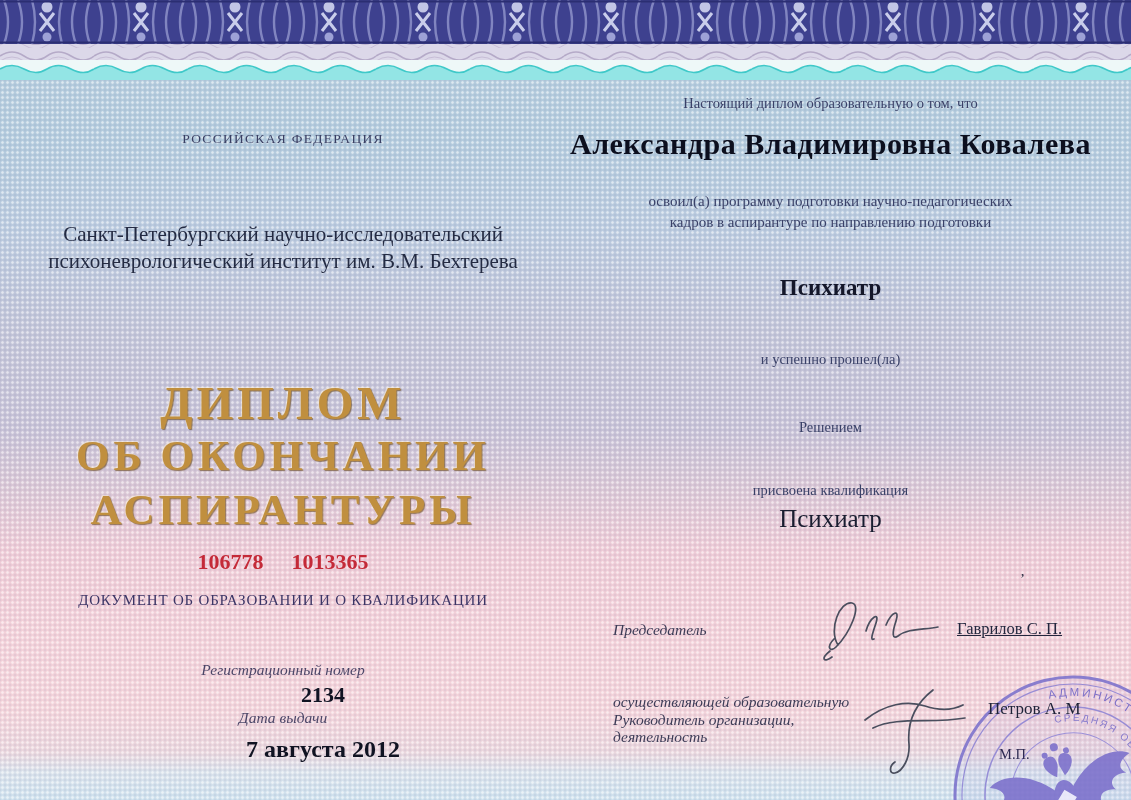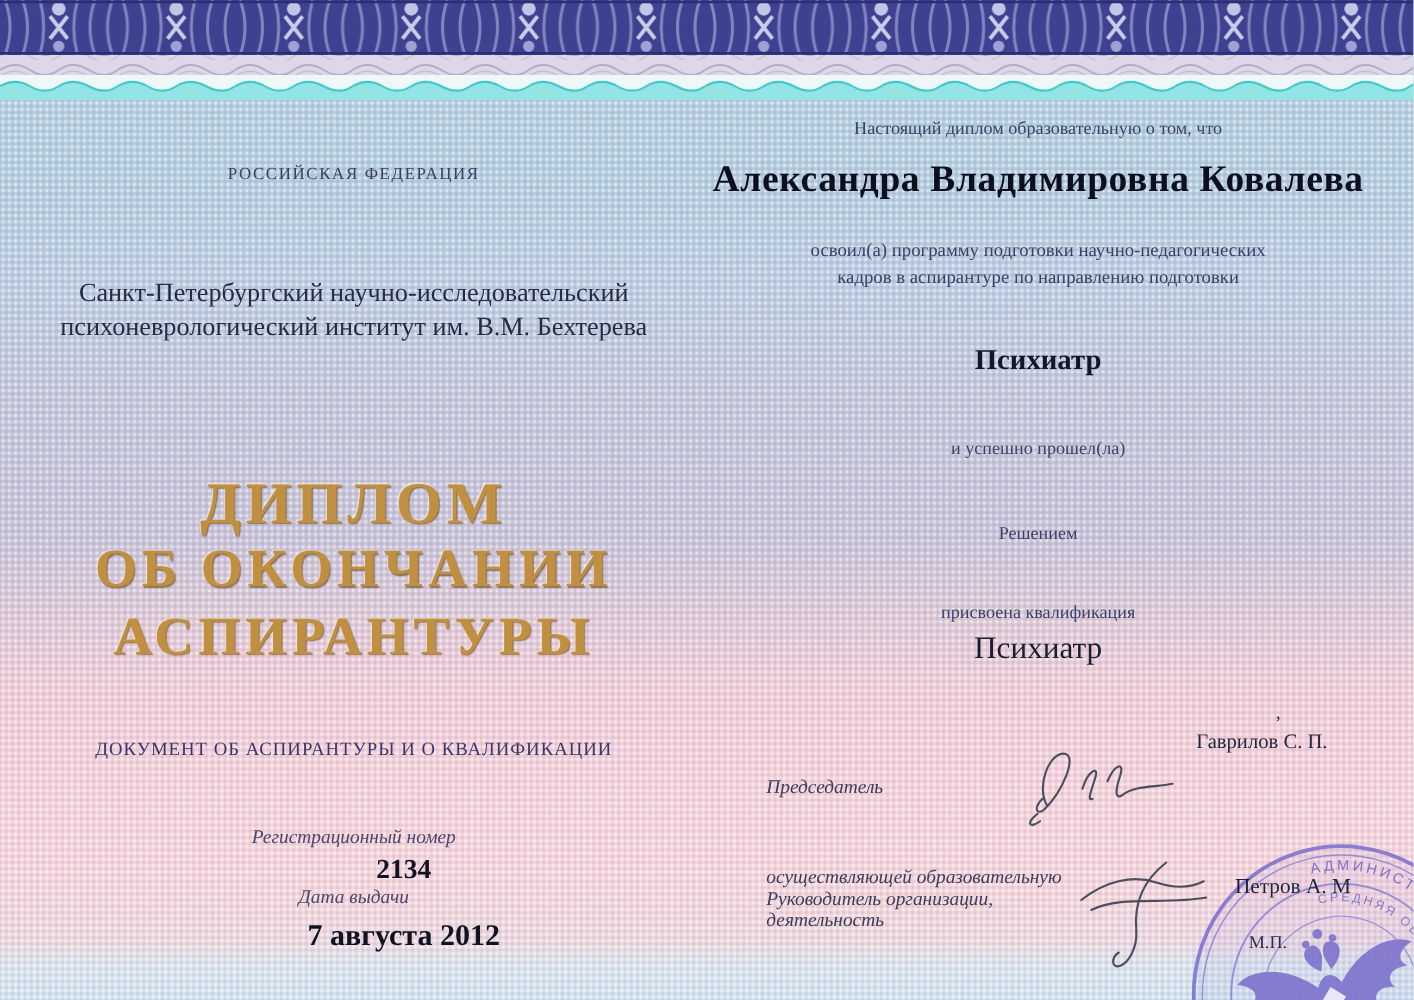--- a/index.html
+++ b/index.html
@@ -46,21 +46,21 @@
   .intro{top:95px;font-size:14.5px;}
   .name{top:127px;font-size:30px;font-weight:bold;color:#0c0f1e;letter-spacing:.5px;}
   .prog1{top:193px;font-size:15px;}
   .prog2{top:214px;font-size:15px;}
   .progname{top:275px;font-size:23px;font-weight:bold;color:#14172a;}
   .passed{top:351px;}
   .decision{top:419px;}
   .qual-label{top:482px;}
   .qual{top:505px;font-size:25px;color:#191d30;}
   .chair-label{left:613px;top:621px;font-size:15.5px;color:#3d3c57;}
-  .chair-name{left:957px;top:583px;font-size:16.5px;color:#23273e;}
+  .chair-name{left:957px;top:619px;font-size:16.5px;color:#23273e;text-decoration:underline;}
   .head-label{left:613px;top:693px;font-size:15.5px;line-height:17.5px;color:#3d3c57;}
   .head-name{left:988px;top:699px;font-size:17px;color:#1e2238;}
   .mp{left:999px;top:746px;font-size:14.5px;color:#2e2a52;}
   .stray{left:1020px;top:571px;font-size:15px;color:#25293d;}
   .topband{left:0;top:0;z-index:2;}
   .sealwrap{left:948px;top:670px;width:250px;height:250px;z-index:2;}
   .sig{z-index:3;}
 </style>
 </head>
 <body>
@@ -98,22 +98,25 @@
 
   <div class="abs ctr left-col institution">
     <div>Санкт-Петербургский научно-исследовательский</div>
     <div>психоневрологический институт им. В.М. Бехтерева</div>
   </div>
 
   <div class="abs ctr left-col gtitle gt1">ДИПЛОМ</div>
   <div class="abs ctr left-col gtitle gt2">ОБ ОКОНЧАНИИ</div>
   <div class="abs ctr left-col gtitle gt3">АСПИРАНТУРЫ</div>
 
+  <div class="abs ctr left-col serials">
+    <span>106778</span><span>1013365</span>
+  </div>
 
-  <div class="abs ctr left-col doctype">ДОКУМЕНТ ОБ АСПИРАНТУРЫ И О КВАЛИФИКАЦИИ</div>
+  <div class="abs ctr left-col doctype">ДОКУМЕНТ ОБ ОБРАЗОВАНИИ И О КВАЛИФИКАЦИИ</div>
 
   <div class="abs ctr left-col italic reg-label">Регистрационный номер</div>
   <div class="abs ctr left-col ink reg-num">2134</div>
   <div class="abs ctr left-col italic date-label">Дата выдачи</div>
   <div class="abs ctr left-col ink date-val">7 августа 2012</div>
 
   <div class="abs ctr right-col navy small intro">Настоящий диплом образовательную о том, что</div>
 
   <div class="abs ctr right-col name">Александра Владимировна Ковалева</div>
 

